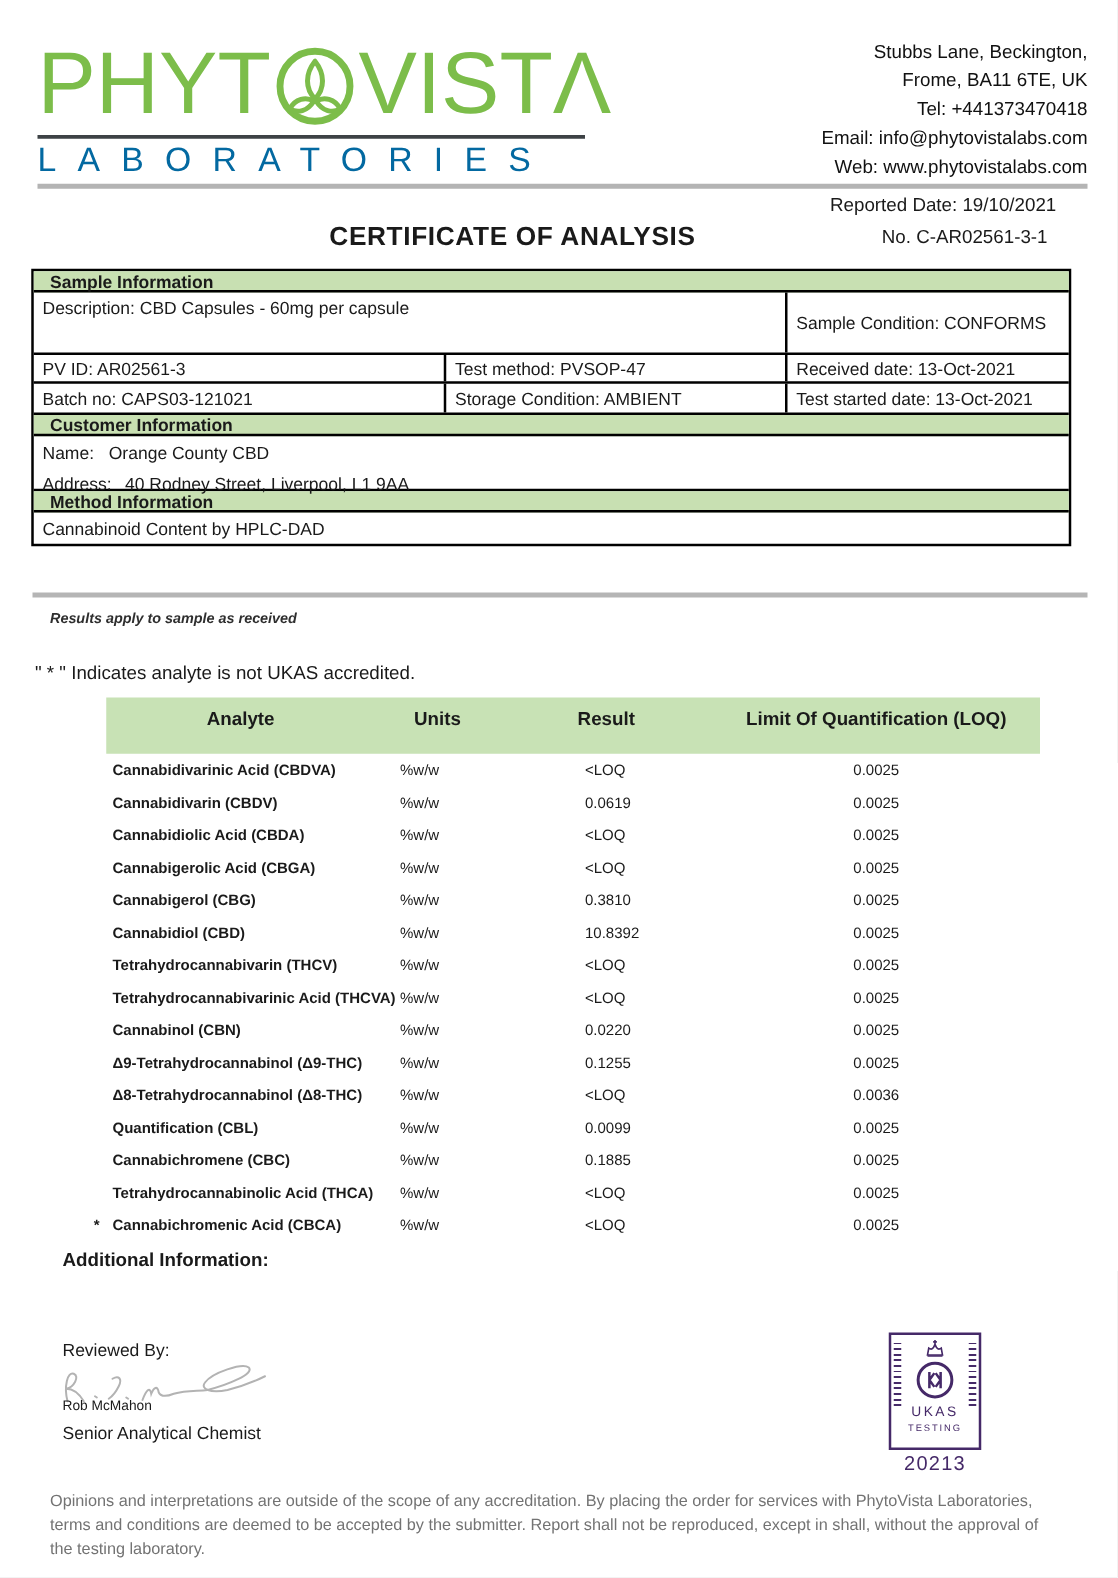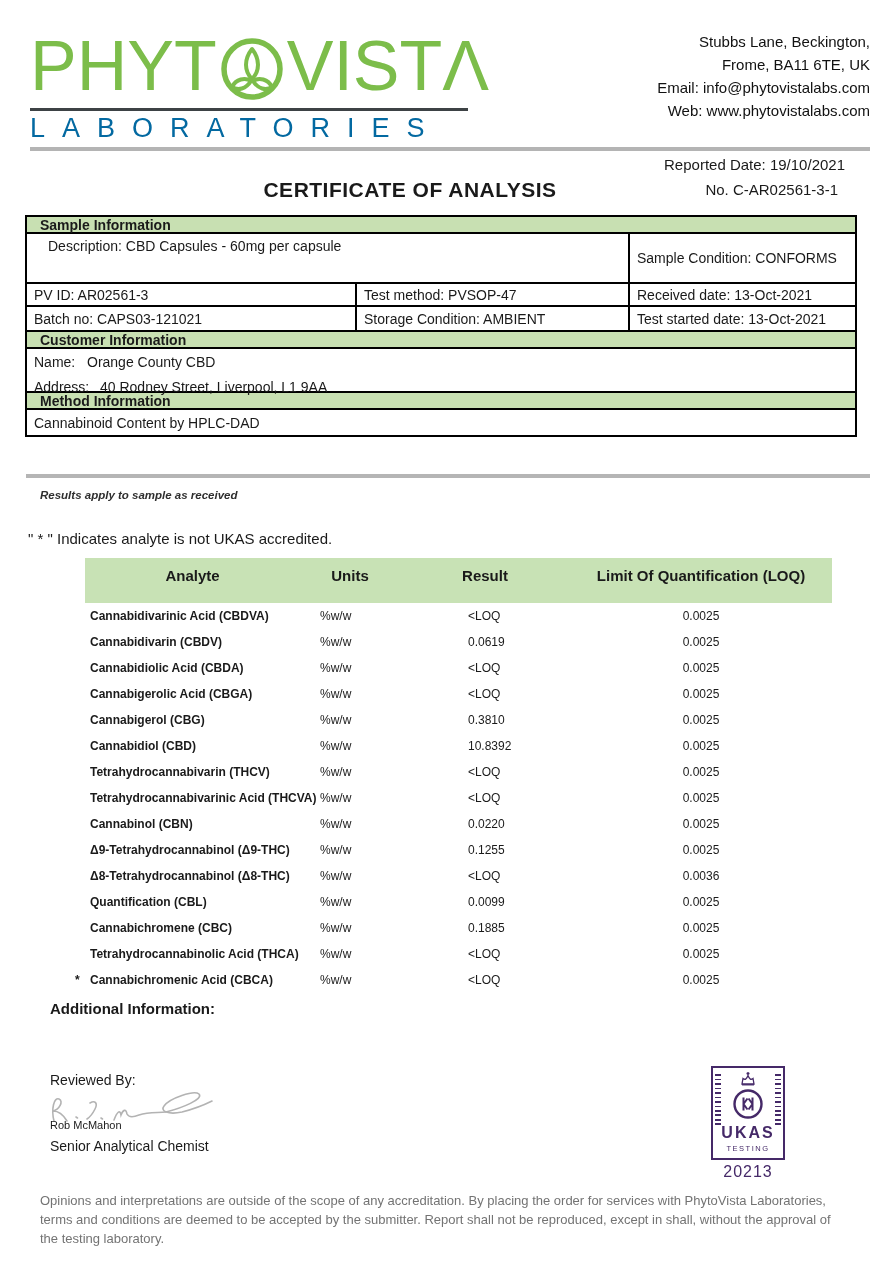--- a/index.html
+++ b/index.html
@@ -25,21 +25,21 @@
   .reported-date { position:absolute; right:49px; top:156px; font-size:15px; }
   .report-no { position:absolute; right:56px; top:181px; font-size:15px; }
   .cert-title { position:absolute; left:0; top:178px; width:820px; text-align:center;
     font-size:21px; font-weight:bold; letter-spacing:0.5px; }
   
   .info-table { position:absolute; left:25px; top:215px; width:832px; border:2px solid #000;
     font-size:14px; }
   .bar { height:17px; background:#c8e0b2; border-bottom:2px solid #000;
     display:flex; align-items:center; padding-left:13px; font-weight:bold; }
   .row-desc { display:grid; grid-template-columns:601px 1fr; height:50px; border-bottom:2px solid #000; }
-  .row-desc > div:first-child { padding:4px 7px;margin-left:14px; }
+  .row-desc > div:first-child { padding:4px 7px; }
   .row-desc > div:last-child { border-left:2px solid #000; display:flex; align-items:center; padding-left:7px; }
   .row-3col { display:grid; grid-template-columns:328px 273px 1fr; border-bottom:2px solid #000; }
   .row-3col > div { display:flex; align-items:center; padding-left:7px; }
   .row-3col > div + div { border-left:2px solid #000; }
   .h23 { height:23px; } .h25 { height:25px; }
   .row-cust { height:44px; border-bottom:2px solid #000; padding:4px 7px; }
   .cust-line { margin-top:1px; }
   .cust-line + .cust-line { margin-top:9px; }
   .lbl-name { display:inline-block; width:53px; }
   .lbl-addr { display:inline-block; width:66px; }
@@ -67,21 +67,21 @@
   .signature { position:absolute; left:46px; top:1085px; }
   .reviewer-name { position:absolute; left:50px; top:1119px; font-size:11px;text-align:center; }
   .reviewer-title { position:absolute; left:50px; top:1138px; font-size:14px; }
   
   .ukas-wrap { position:absolute; left:711px; top:1066px; width:74px; text-align:center; color:#452968; }
   .ukas-box { position:relative; width:74px; height:94px; border:2px solid #452968;
     display:flex; flex-direction:column; align-items:center; }
   .ukas-ticks { position:absolute; top:6px; bottom:30px; width:6px;
     background:repeating-linear-gradient(to bottom,#452968 0 1.5px,transparent 1.5px 4.5px); }
   .ukas-ticks.l { left:2px; } .ukas-ticks.r { right:2px; }
-  .ukas-acronym { font-size:16px; font-weight:bold; letter-spacing:2px; margin-top:3px; }
+  .ukas-acronym { font-size:11px; font-weight:normal; letter-spacing:2px; margin-top:3px; }
   .ukas-label { font-size:7.5px; letter-spacing:1.5px; margin-top:2px; }
   .ukas-number { font-size:16px; margin-top:3px; letter-spacing:1px; }
   
   .footer { position:absolute; left:40px; top:1191px; width:820px; font-size:13px;
     line-height:19px; color:#737373; }
   .footer div { white-space:nowrap; }
 </style>
 </head>
 <body>
 
@@ -100,20 +100,21 @@
       <span class="lg">Λ</span>
     </div>
   </div>
   <div class="logo-rule-dark"></div>
   <div class="logo-sub">LABORATORIES</div>
   <div class="header-rule"></div>
 
   <div class="contact">
     <div>Stubbs Lane, Beckington,</div>
     <div>Frome, BA11 6TE, UK</div>
+    <div>Tel: +441373470418</div>
     <div>Email: info@phytovistalabs.com</div>
     <div>Web: www.phytovistalabs.com</div>
   </div>
 
   <div class="reported-date">Reported Date: 19/10/2021</div>
   <div class="cert-title">CERTIFICATE OF ANALYSIS</div>
   <div class="report-no">No. C-AR02561-3-1</div>
 
   <div class="info-table">
     <div class="bar">Sample Information</div>

